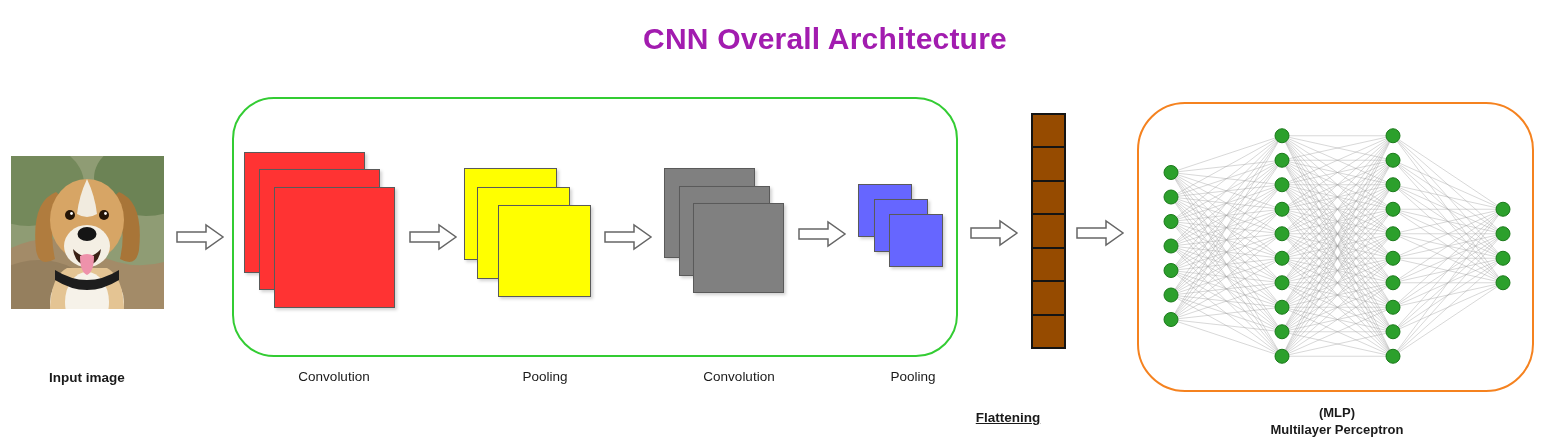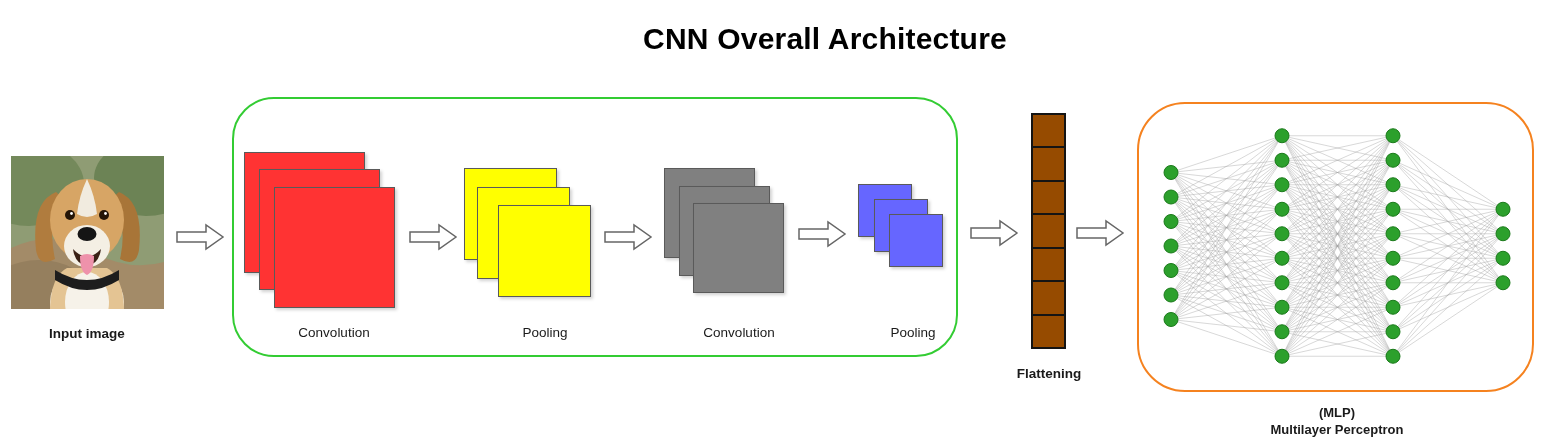--- a/index.html
+++ b/index.html
@@ -5,21 +5,21 @@
   * { margin:0; padding:0; box-sizing:border-box; }
   body { background:#ffffff; font-family:"Liberation Sans", sans-serif; }
   .canvas { position:relative; width:1549px; height:444px; background:#ffffff; overflow:hidden; }
 
   .title { position:absolute; left:590px; top:22px; width:470px; text-align:center;
            font-size:30px; font-weight:700; letter-spacing:0.2px; }
 
   .dog-frame { position:absolute; left:11px; top:156px; width:153px; height:153px; }
   .dog-frame svg { display:block; width:100%; height:100%; }
 
-  .stage-label { position:absolute; font-size:13.5px; color:#1a1a1a; text-align:center; white-space:nowrap; transform:translateX(-50%); }
+  .stage-label { position:absolute; font-size:13.5px; color:#1a1a1a; text-align:center; white-space:nowrap; transform:translateX(-50%);margin-top:44px; }
   .bold-label { font-weight:700; }
   .semi-label { font-weight:600; }
 
   .round-box { position:absolute; border:2px solid; border-radius:42px; background:transparent; }
   .fe-box { left:232px; top:97px; width:726px; height:260px; }
   .mlp-box { left:1137px; top:102px; width:397px; height:290px; border-radius:48px; }
 
   .sq { position:absolute; border:1.5px solid #5a5a5a; box-shadow:2px 2px 3px rgba(0,0,0,0.18); }
 
   .arrow { position:absolute; width:50px; height:28px; }
@@ -34,21 +34,21 @@
   .mlp-label { position:absolute; left:1187px; top:404px; width:300px; text-align:center;
                font-size:13px; font-weight:600; color:#1a1a1a; line-height:17px; }
 
   .copyright { position:absolute; left:15px; top:395px; font-size:13.5px; font-style:italic; color:#3c3c3c; }
 </style>
 </head>
 <body>
 
 <div class="canvas">
 
-  <div class="title" style="color: #000000;">CNN Overall Architecture</div>
+  <div class="title" style="color: #a21caf;">CNN Overall Architecture</div>
 
   <div class="dog-frame">
     <svg viewBox="0 0 153 153">
       <rect width="153" height="153" fill="#8f9c74"></rect>
       <ellipse cx="18" cy="28" rx="55" ry="42" fill="#74895b"></ellipse>
       <ellipse cx="135" cy="22" rx="52" ry="38" fill="#6c8355"></ellipse>
       <path d="M0,153 L0,92 Q42,72 82,96 Q118,116 153,106 L153,153 Z" fill="#a38b68"></path>
       <ellipse cx="28" cy="132" rx="48" ry="28" fill="#957f5e"></ellipse>
 
       <ellipse cx="76" cy="146" rx="37" ry="34" fill="#f2ede2"></ellipse>
@@ -129,21 +129,21 @@
 
   <div class="flat-col" id="flat-col">
       <div class="flat-cell" style="background-color: rgb(150, 75, 0);"></div>
       <div class="flat-cell" style="background-color: rgb(150, 75, 0);"></div>
       <div class="flat-cell" style="background-color: rgb(150, 75, 0);"></div>
       <div class="flat-cell" style="background-color: rgb(150, 75, 0);"></div>
       <div class="flat-cell" style="background-color: rgb(150, 75, 0);"></div>
       <div class="flat-cell" style="background-color: rgb(150, 75, 0);"></div>
       <div class="flat-cell" style="background-color: rgb(150, 75, 0);"></div>
     </div>
-  <div class="stage-label semi-label" style="left:1049px; top:366px;">Flattening</div>
+  <div class="stage-label semi-label" style="left:1008px; top:366px;text-decoration:underline;">Flattening</div>
 
   <div class="round-box mlp-box" style="border-color: rgb(245, 130, 31);"></div>
   <svg class="mlp-net" id="mlp-svg" viewBox="0 0 390 260">
       <line x1="31" y1="62.5" x2="142" y2="25.75" stroke="#a0a0a0" stroke-width="0.55" opacity="0.75"></line>
       <line x1="31" y1="62.5" x2="142" y2="50.25" stroke="#a0a0a0" stroke-width="0.55" opacity="0.75"></line>
       <line x1="31" y1="62.5" x2="142" y2="74.75" stroke="#a0a0a0" stroke-width="0.55" opacity="0.75"></line>
       <line x1="31" y1="62.5" x2="142" y2="99.25" stroke="#a0a0a0" stroke-width="0.55" opacity="0.75"></line>
       <line x1="31" y1="62.5" x2="142" y2="123.75" stroke="#a0a0a0" stroke-width="0.55" opacity="0.75"></line>
       <line x1="31" y1="62.5" x2="142" y2="148.25" stroke="#a0a0a0" stroke-width="0.55" opacity="0.75"></line>
       <line x1="31" y1="62.5" x2="142" y2="172.75" stroke="#a0a0a0" stroke-width="0.55" opacity="0.75"></line>

